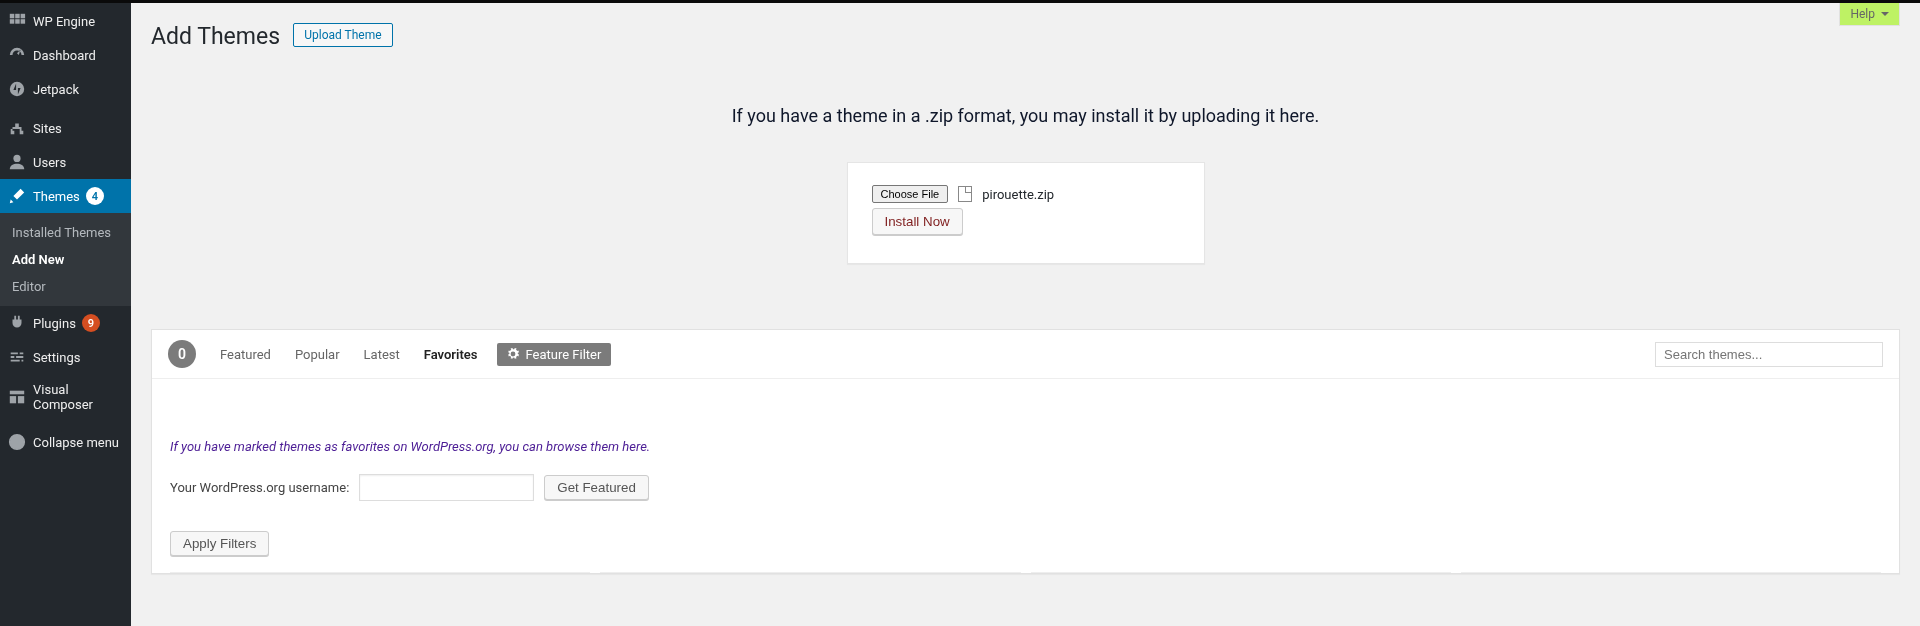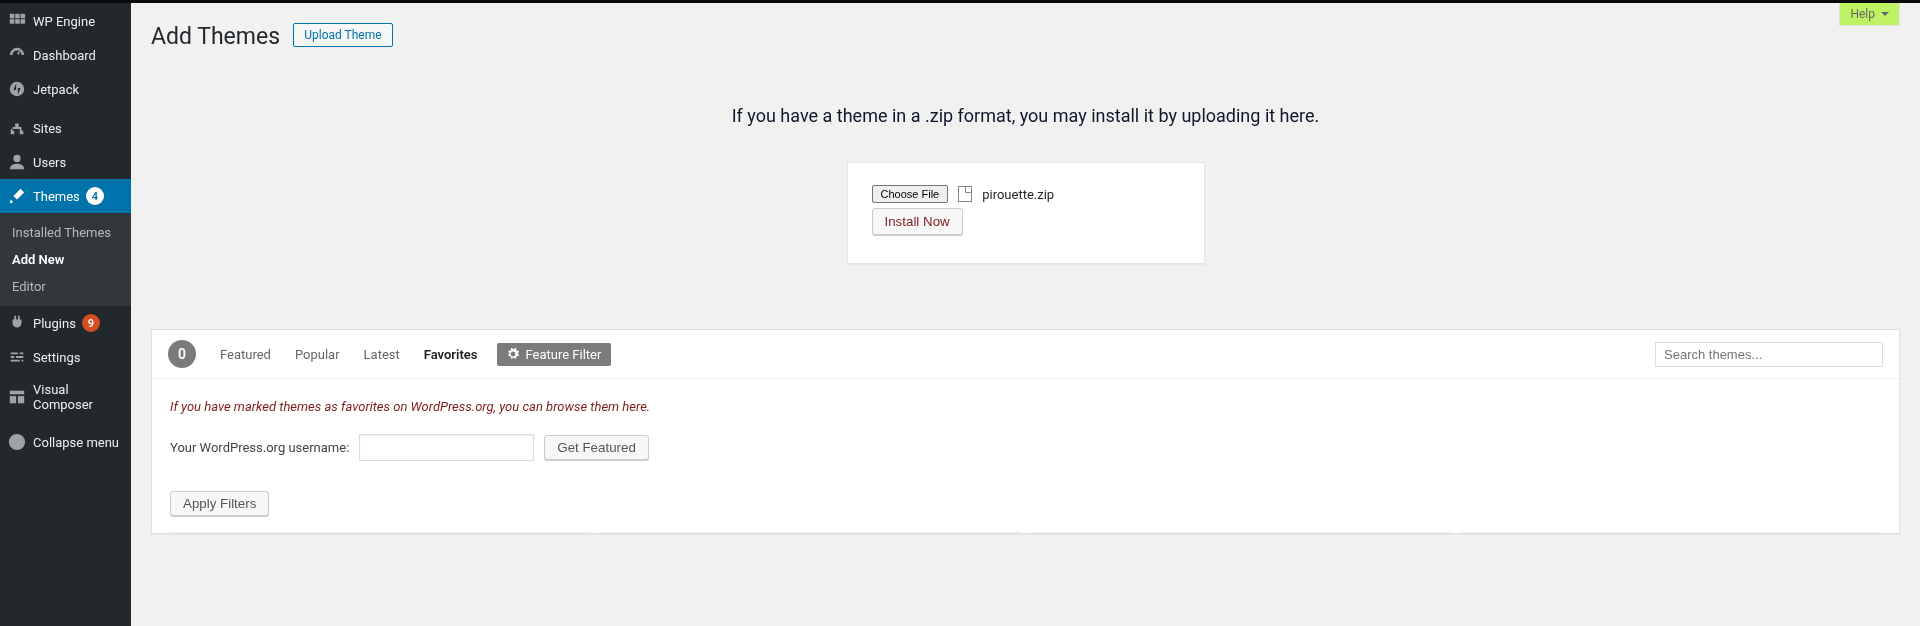--- a/index.html
+++ b/index.html
@@ -46,21 +46,21 @@
   .count-bubble { width:28px; height:28px; border-radius:14px; background:#7b7b7b; color:#fff; display:flex; align-items:center; justify-content:center; font-size:14px; font-weight:600; margin-right:24px;}
   .tabs { display:flex; gap:24px; }
   .tabs .tab { color:#666; font-size:13px; cursor:pointer; padding:4px 0;}
   .tabs .tab.active { color:#222; font-weight:600;}
   .feature-filter { margin-left:20px; background:#7b7b7b; color:#fff; padding:4px 10px; border-radius:2px; display:flex; gap:6px; align-items:center; cursor:pointer;}
   .gear { width:12px; height:12px; }
   .gear path{fill:#fff;}
   .search-themes { margin-left:auto; }
   .search-themes input { width:228px; padding:4px 8px; border:1px solid #ddd; font-size:13px; color:#333;}
   .fav-area { padding:20px 18px 26px; }
-  .fav-note { font-style:italic; color:#7f1d1d; font-size:13px; margin-bottom:20px;}
+  .fav-note { font-style:italic; color:#4c1d95; font-size:13px; margin-bottom:20px;margin-top:40px;}
   .fav-form { display:flex; gap:10px; align-items:center; }
   .fav-form label { font-size:13px; color:#444;}
   .fav-form input { width:175px; padding:5px 8px; border:1px solid #ddd; box-shadow:inset 0 1px 2px rgba(0,0,0,.07);}
   .btn { padding:4px 12px; background:#f7f7f7; border:1px solid #ccc; border-radius:3px; color:#555; box-shadow:0 1px 0 #ccc; cursor:pointer;}
   .apply-filters-wrap { padding: 4px 18px 12px; }
   .placeholder-row { display:flex; gap:10px; padding: 4px 18px 0;}
   .placeholder-card { flex:1; height:1px; border-top:1px solid #eee;}
 </style>
 </head>
 <body>

